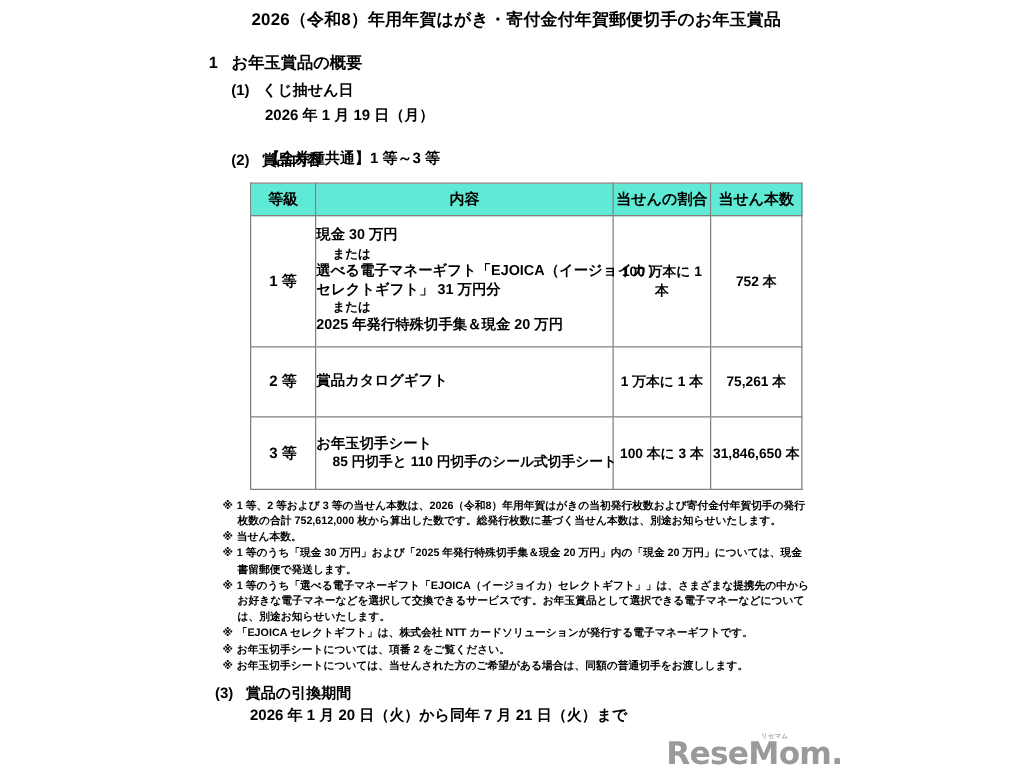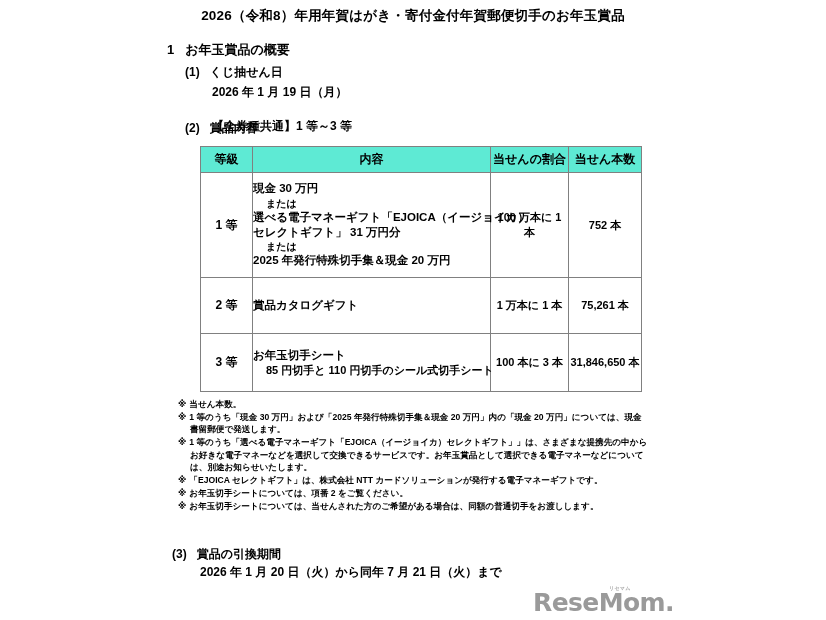--- a/index.html
+++ b/index.html
@@ -282,20 +282,21 @@
           <div class="detail-line">お年玉切手シート</div>
           <div class="detail-sub">85 円切手と 110 円切手のシール式切手シート</div>
         </td>
         <td class="cell-rate">100 本に 3 本</td>
         <td class="cell-count">31,846,650 本</td>
       </tr>
     </tbody>
   </table>
 
   <div class="notes">
+    <span class="note"><span class="mark">※</span><span>1 等、2 等および 3 等の当せん本数は、2026（令和8）年用年賀はがきの当初発行枚数および寄付金付年賀切手の発行枚数の合計 752,612,000 枚から算出した数です。総発行枚数に基づく当せん本数は、別途お知らせいたします。</span></span>
     <span class="note"><span class="mark">※</span><span>当せん本数。</span></span>
     <span class="note"><span class="mark">※</span><span>1 等のうち「現金 30 万円」および「2025 年発行特殊切手集＆現金 20 万円」内の「現金 20 万円」については、現金書留郵便で発送します。</span></span>
     <span class="note"><span class="mark">※</span><span>1 等のうち「選べる電子マネーギフト「EJOICA（イージョイカ）セレクトギフト」」は、さまざまな提携先の中からお好きな電子マネーなどを選択して交換できるサービスです。お年玉賞品として選択できる電子マネーなどについては、別途お知らせいたします。</span></span>
     <span class="note"><span class="mark">※</span><span>「EJOICA セレクトギフト」は、株式会社 NTT カードソリューションが発行する電子マネーギフトです。</span></span>
     <span class="note"><span class="mark">※</span><span>お年玉切手シートについては、項番 2 をご覧ください。</span></span>
     <span class="note"><span class="mark">※</span><span>お年玉切手シートについては、当せんされた方のご希望がある場合は、同額の普通切手をお渡しします。</span></span>
   </div>
 
   <div class="item-1-3">
     <span class="paren">(3)</span><span>賞品の引換期間</span>

